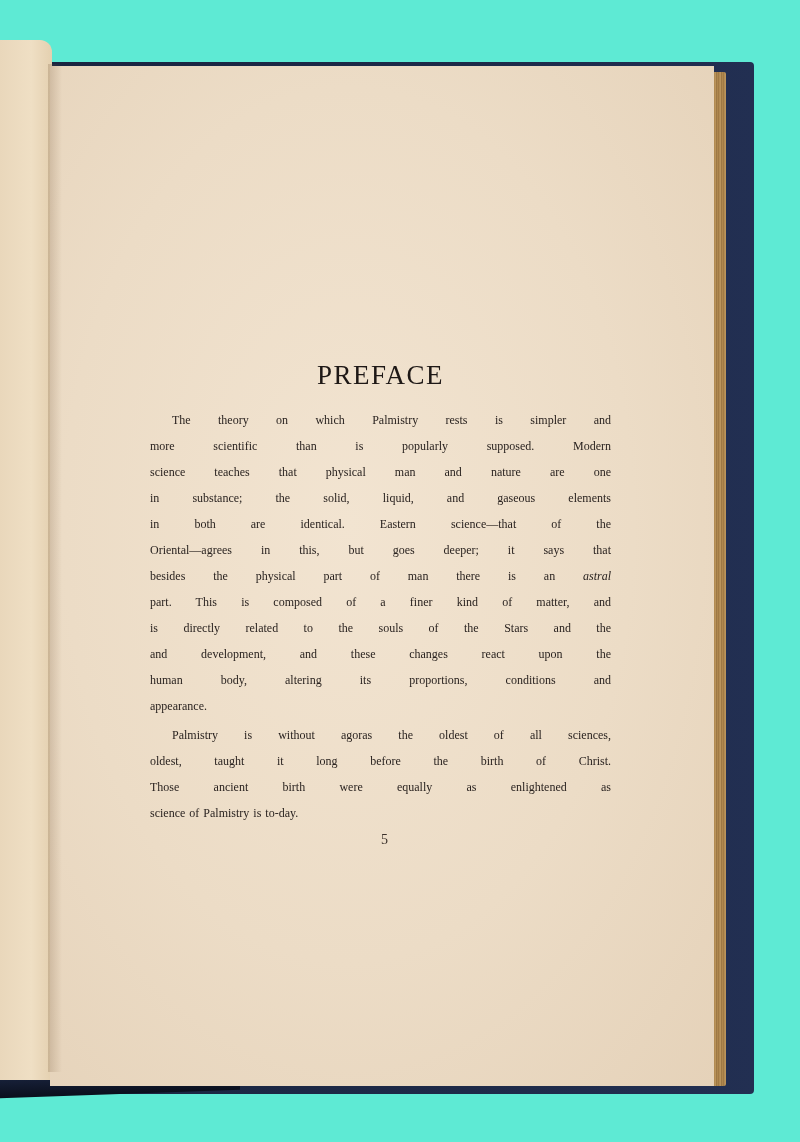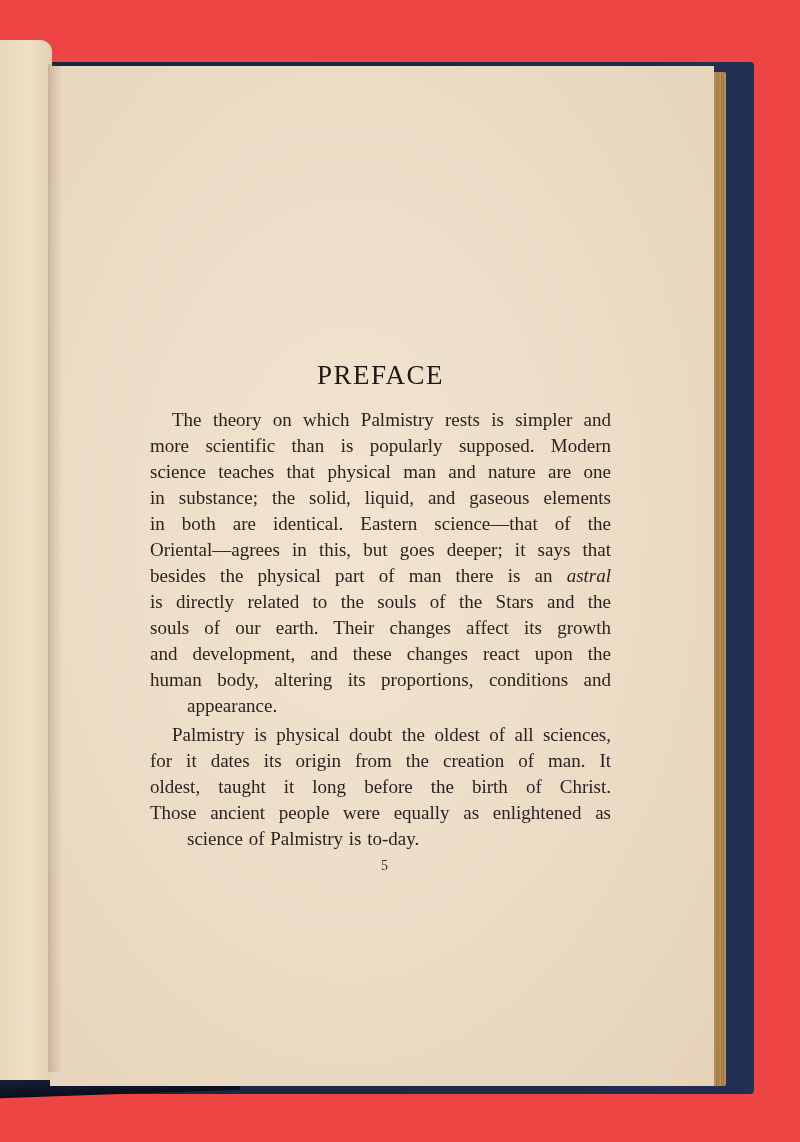--- a/index.html
+++ b/index.html
@@ -1,21 +1,21 @@
 <!DOCTYPE html>
 <html><head>
 <meta charset="utf-8">
 <style>
   html, body {
     margin: 0; padding: 0;
     width: 800px; height: 1142px;
     background: #000;
     overflow: hidden;
   }
-  .scene { position: relative; width: 800px; height: 1142px; background: #ef4444; }
+  .scene { position: relative; width: 800px; height: 1142px; background: #5eead4; }
 
   
   .cover {
     position: absolute; left: 40px; top: 62px; width: 714px; height: 1032px;
     background: linear-gradient(90deg, #1a2540 0%, #1d2a48 60%, #222f52 100%);
     border-radius: 4px;
   }
   .cover-bottom-left {
     position: absolute; left: 0; top: 1068px; width: 240px; height: 26px;
     background: linear-gradient(180deg, #1c2744, #0a0f1c);
@@ -52,29 +52,29 @@
   }
   .title {
     text-align: center;
     font-size: 27px;
     letter-spacing: 1.5px;
     margin: 0 0 16px 0;
     font-weight: normal;
     color: #1e1816;
   }
   .para {
-    font-size: 19px;
+    font-size: 12px;
     line-height: 26px;
     text-align: justify;
     text-align-last: left;
     margin: 0 0 0 0;
     word-spacing: 1px;
   }
   .para .line { display: block; text-align: justify; text-align-last: justify; }
-  .para .line.last { text-align-last: left; margin-left: 37px; }
+  .para .line.last { text-align-last: left; }
   .indent { padding-left: 22px; }
   .para-gap { height: 3px; }
   .folio {
     text-align: center;
     font-size: 14px;
     margin-top: 6px;
     padding-left: 8px;
     color: #3a302a;
   }
   em { }
@@ -94,33 +94,32 @@
       <h1 class="title">PREFACE</h1>
 
       <div class="para">
         <span class="line indent">The theory on which Palmistry rests is simpler and</span>
         <span class="line">more scientific than is popularly supposed.  Modern</span>
         <span class="line">science teaches that physical man and nature are one</span>
         <span class="line">in substance; the solid, liquid, and gaseous elements</span>
         <span class="line">in both are identical.  Eastern science—that of the</span>
         <span class="line">Oriental—agrees in this, but goes deeper; it says that</span>
         <span class="line"><span>besides the physical part of man there is an </span><em>astral</em></span>
+        <span class="line">part.  This is composed of a finer kind of matter, and</span>
         <span class="line">is directly related to the souls of the Stars and the</span>
-        <span class="line">souls of our earth.  Their changes affect its growth</span>
         <span class="line">and development, and these changes react upon the</span>
         <span class="line">human body, altering its proportions, conditions and</span>
         <span class="line last">appearance.</span>
       </div>
 
       <div class="para-gap"></div>
 
       <div class="para">
-        <span class="line indent">Palmistry is physical doubt the oldest of all sciences,</span>
-        <span class="line">for it dates its origin from the creation of man.  It</span>
+        <span class="line indent">Palmistry is without agoras the oldest of all sciences,</span>
         <span class="line">oldest, taught it long before the birth of Christ.</span>
-        <span class="line">Those ancient people were equally as enlightened as</span>
+        <span class="line">Those ancient birth were equally as enlightened as</span>
         <span class="line last">science of Palmistry is to-day.</span>
       </div>
 
       <div class="folio">5</div>
     </div>
   </div>
 </div>
 
 </body></html>

